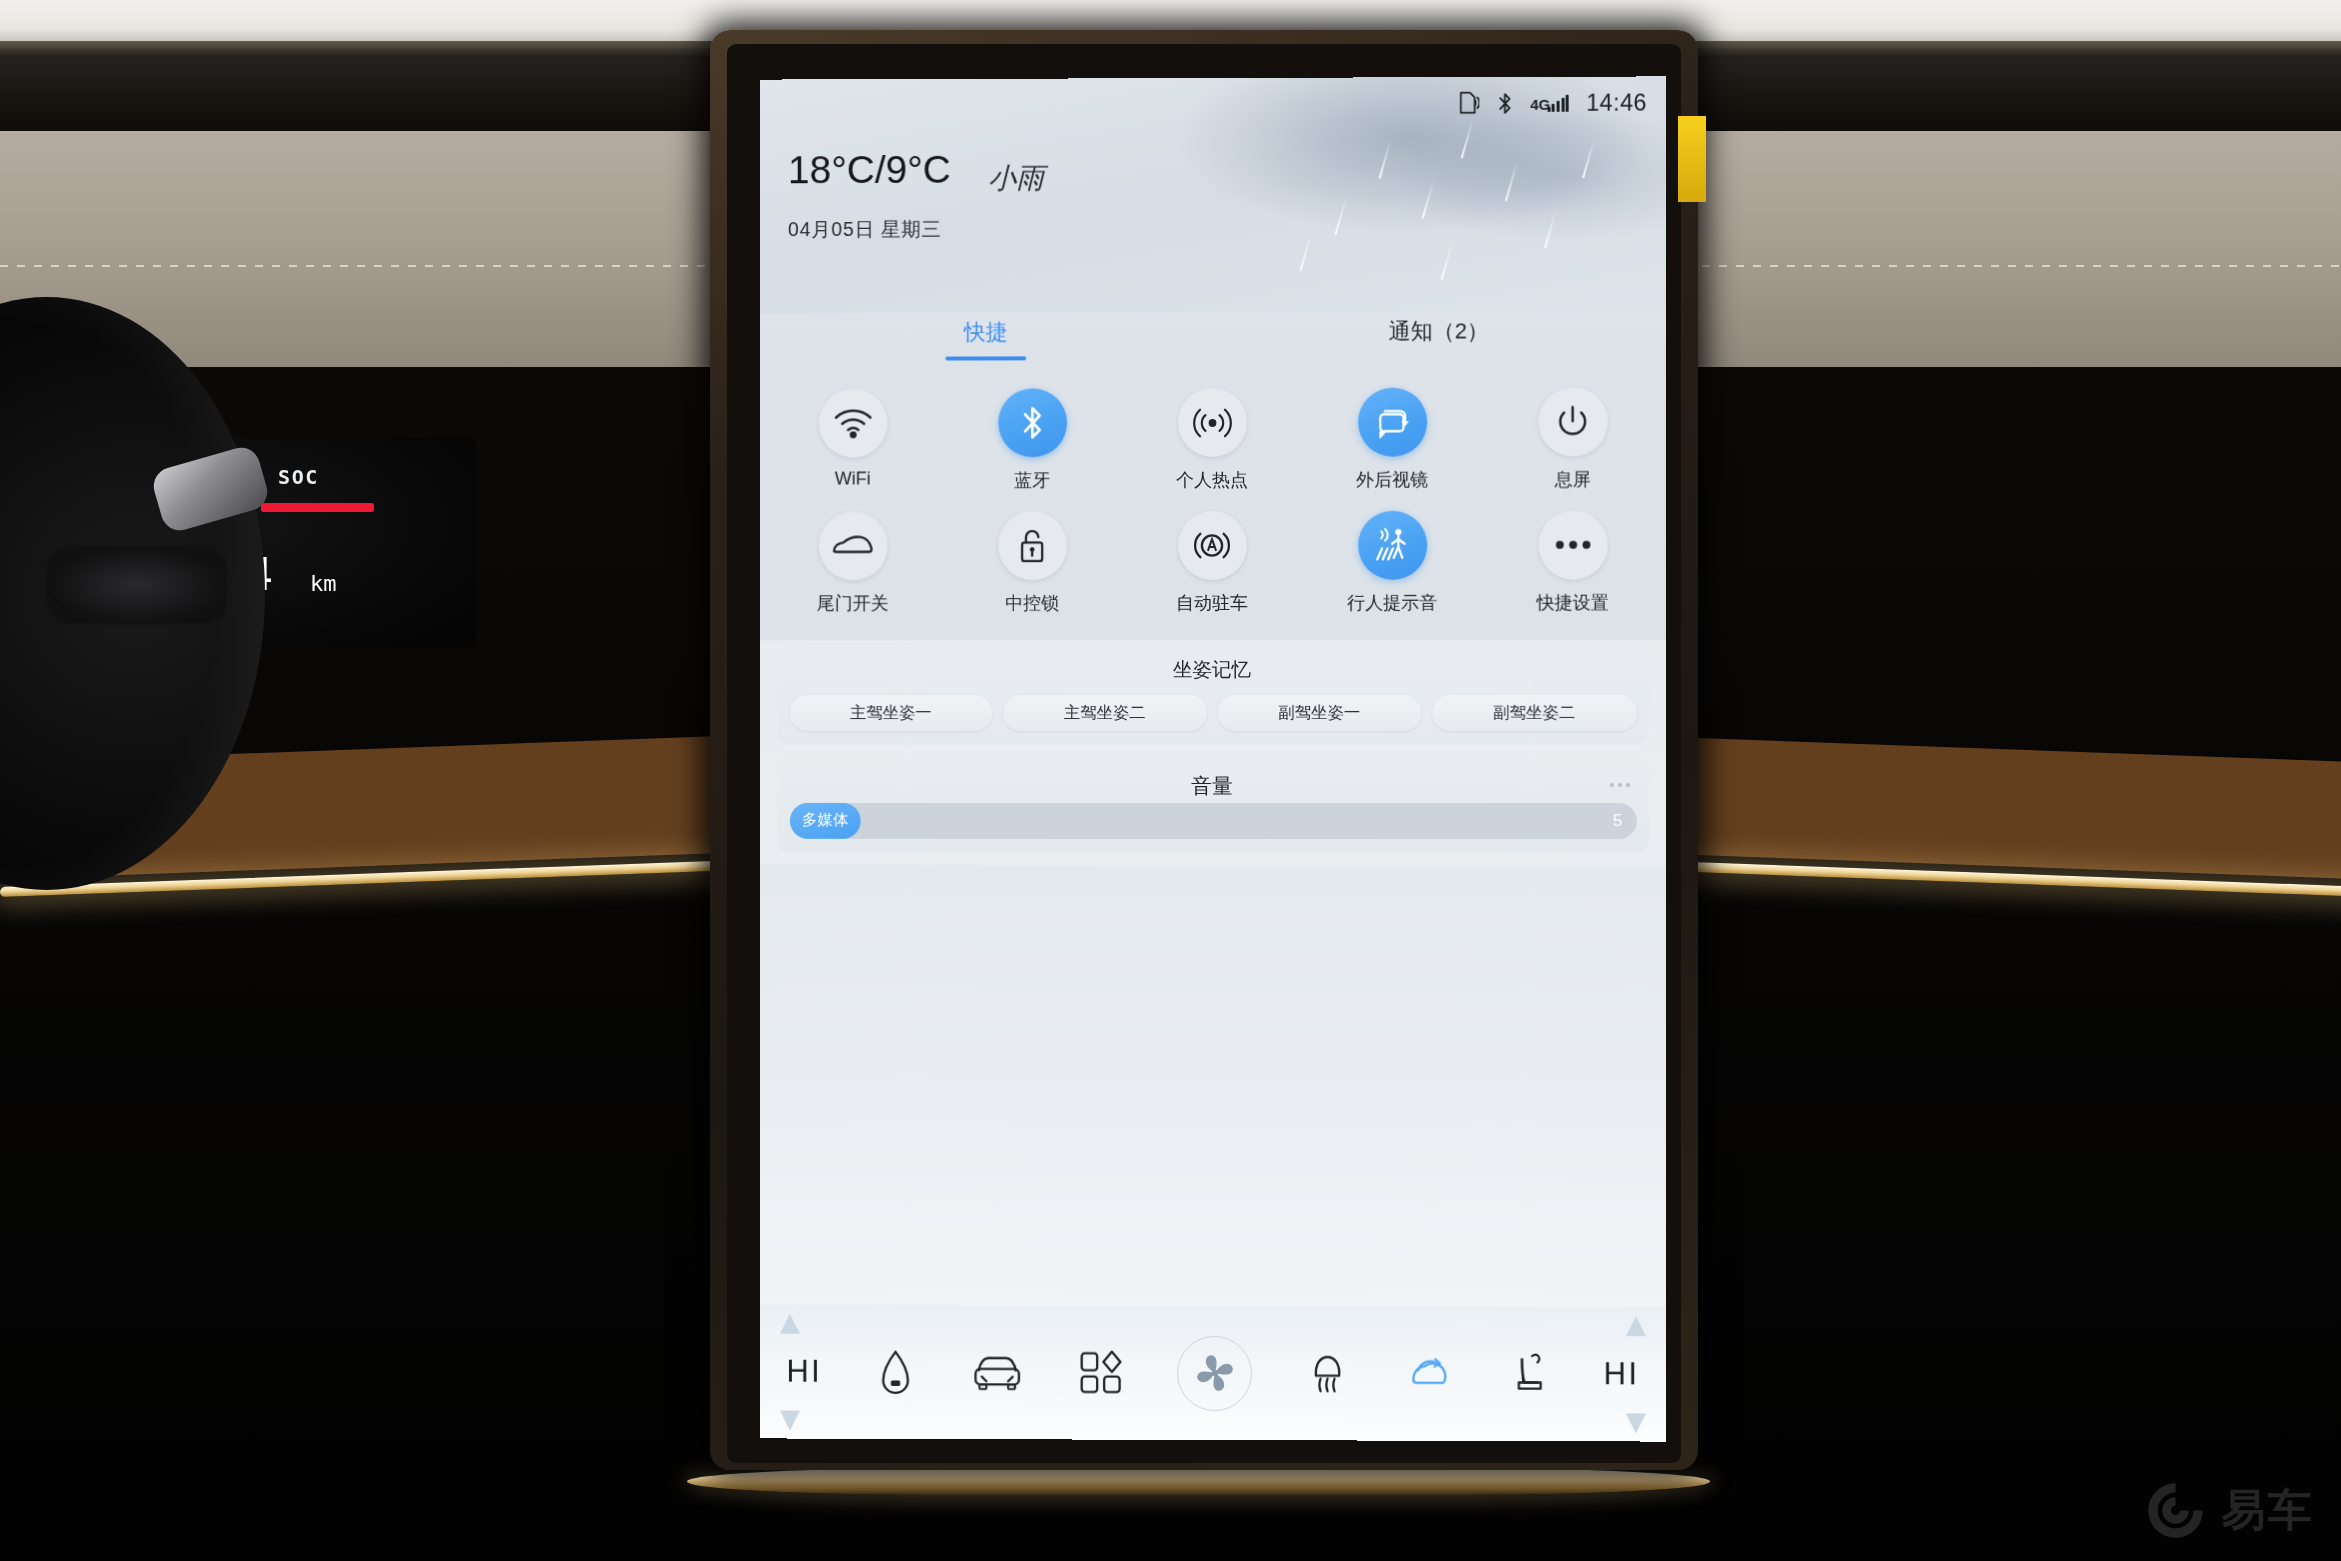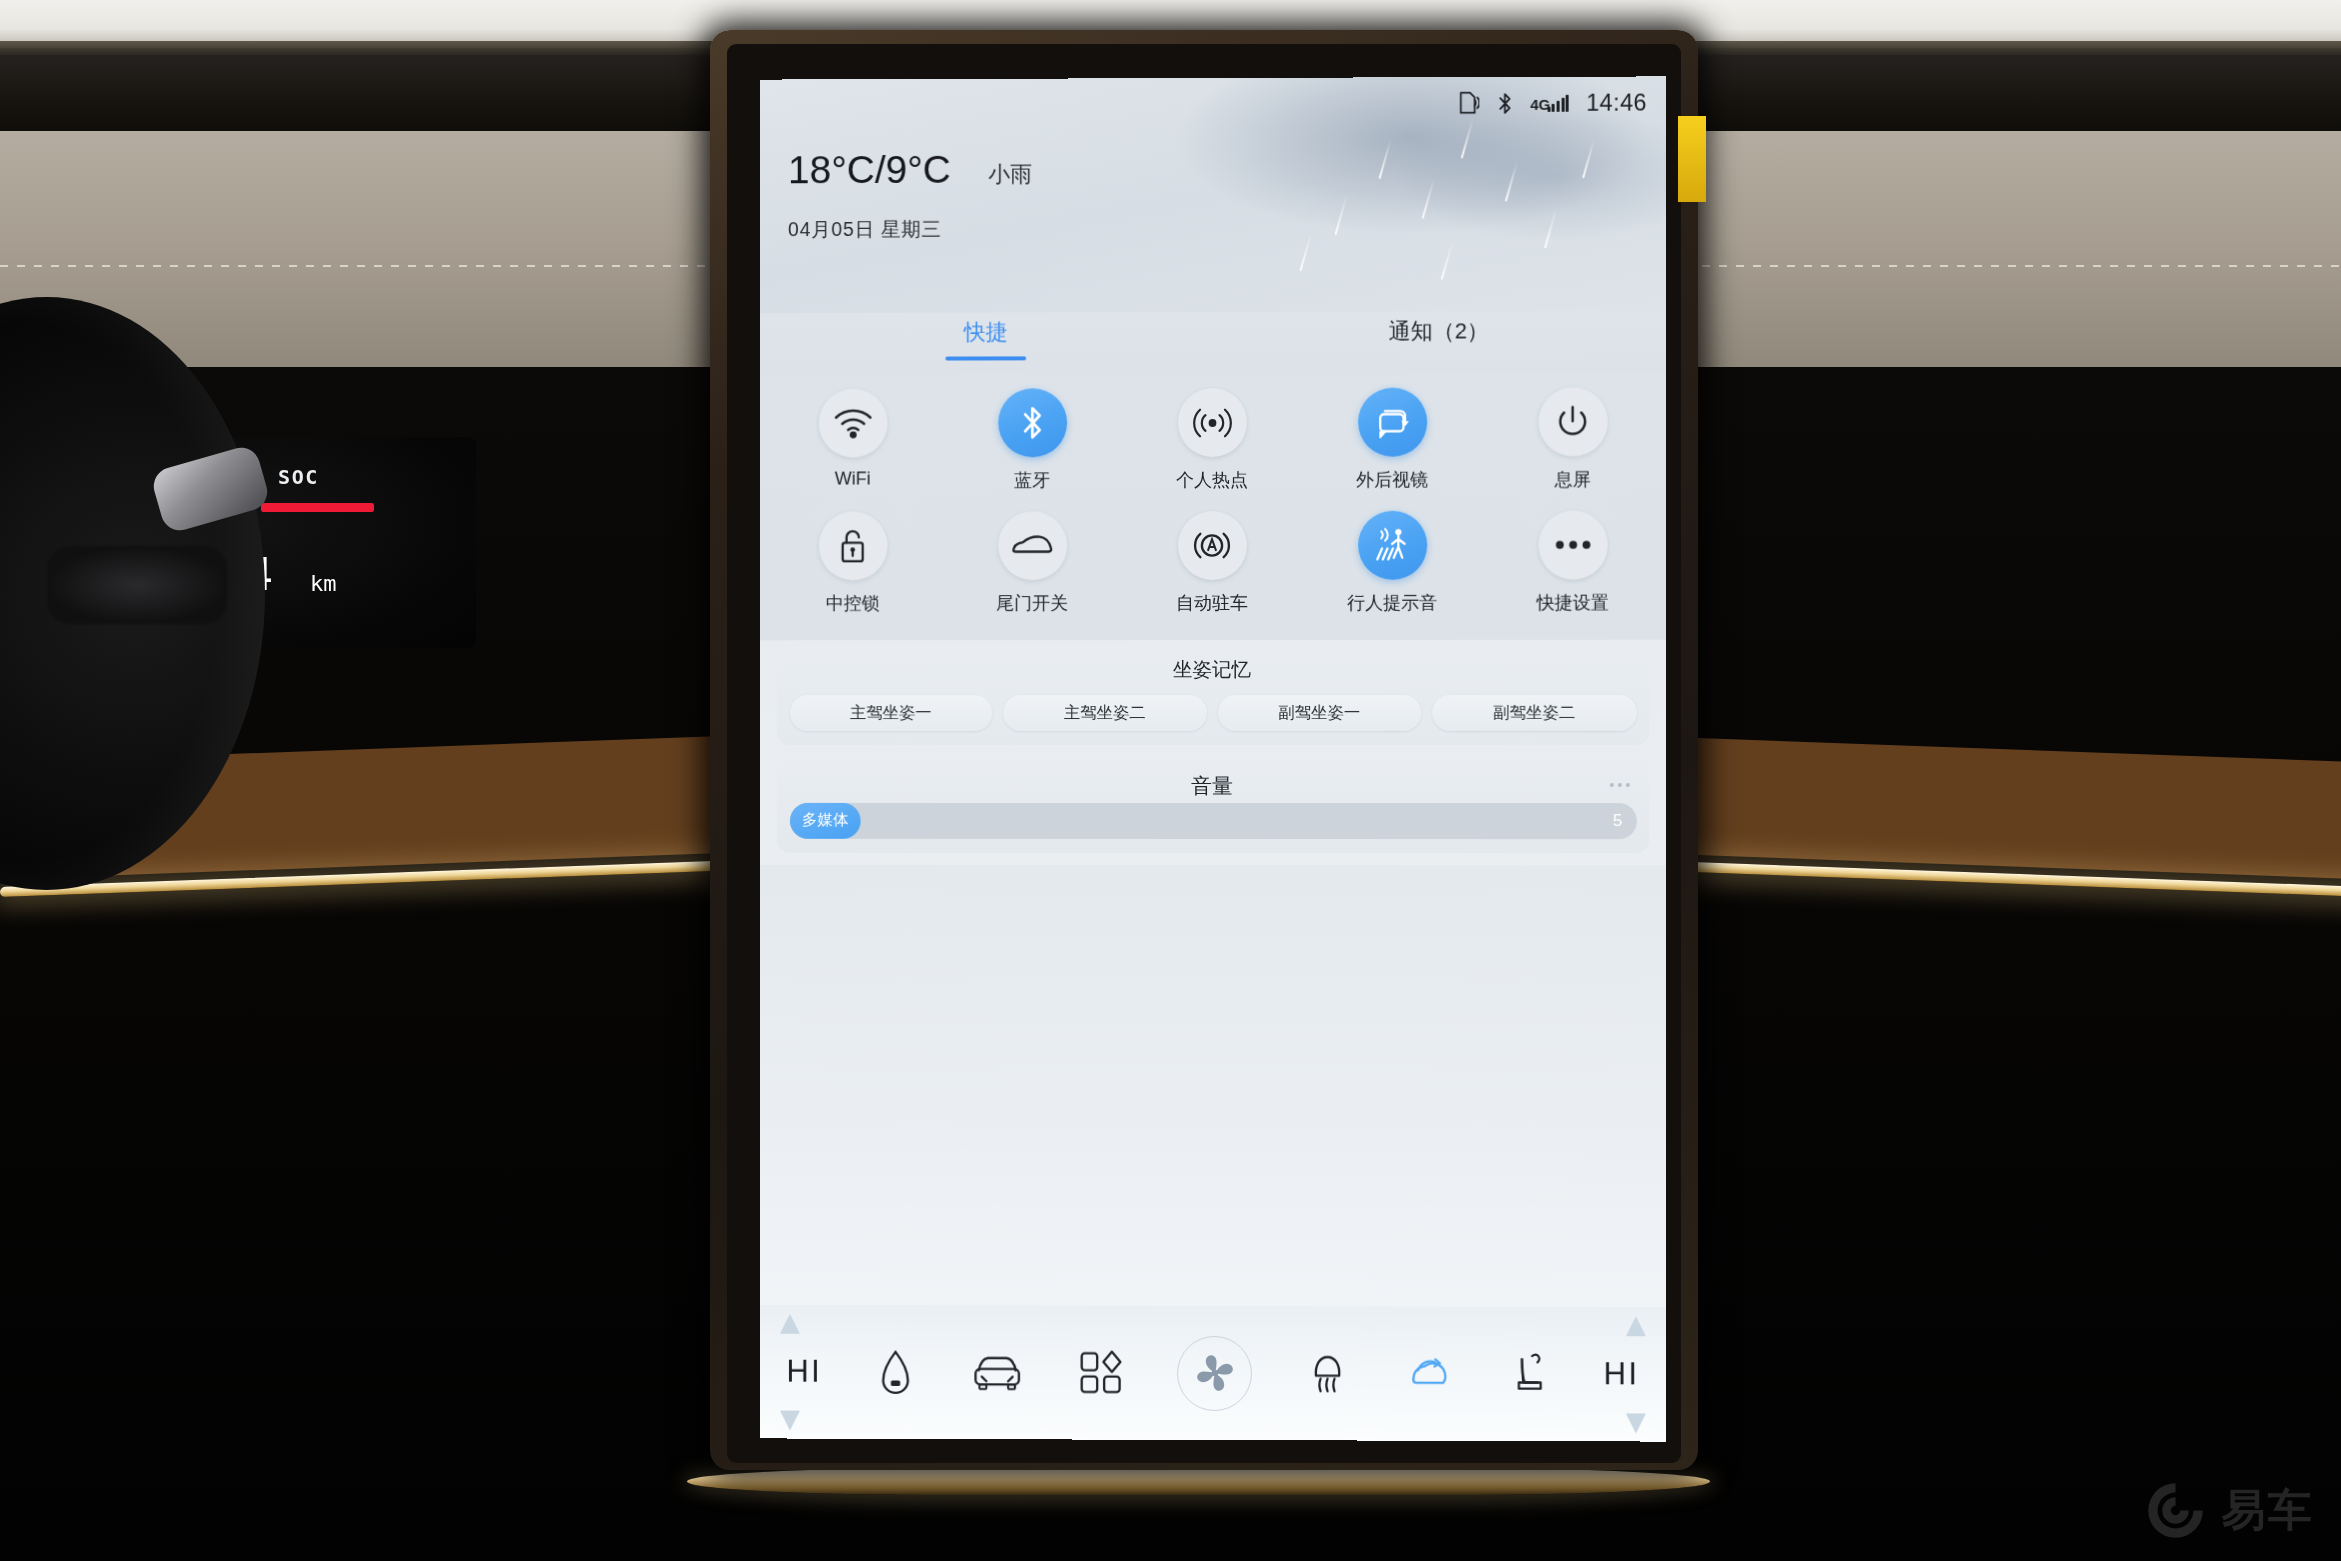--- a/index.html
+++ b/index.html
@@ -177,21 +177,21 @@
   .sb-4g { font-size: 15px; font-weight: 700; margin-right:-3.1px; align-self:flex-start; margin-top:2px;}
   .bars { display:flex; align-items:flex-end; gap:1.6px; height:17px; }
   .bars i { display:block; width:3.1px; background:#1d2024; border-radius:0.8px; }
 
   .wx-temp {
     position: absolute; left: 28px; top: 69px;
     font-size: 39px; font-weight: 400; color: #15181c; letter-spacing: 0px;
   }
   .wx-cond {
     position: absolute; left: 229px; top: 81px;
-    font-size: 22px; color: #2a2e33;
+    font-size: 28px; color: #2a2e33; font-style: italic;
   }
   .wx-date {
     position: absolute; left: 28px; top: 137px;
     font-size: 19.5px; color: #2a2e33; letter-spacing: 0.8px;
   }
 
   
   .tabs {
     position: relative; display: flex; height: 62px;
     background: linear-gradient(180deg,#dee4ea, #dce2e8);
@@ -478,37 +478,37 @@
           </div>
           <div class="qlabel">息屏</div>
         </div>
 
       </div>
 
       <div class="qrow">
 
         <div class="qitem">
           <div class="qcircle">
+            <svg width="44" height="26.5" viewBox="0 0 56 34">
+              <path d="M4 24 C4 16 10 14 16 13 C22 8 30 5 38 6 C46 7 50 13 52 20 C53 23 52 25 49 25 L7 25 C5 25 4 25 4 24 Z" fill="none" stroke="#22262b" stroke-width="3" stroke-linejoin="round"></path>
+            </svg>
+          </div>
+          <div class="qlabel">尾门开关</div>
+        </div>
+
+        <div class="qitem">
+          <div class="qcircle">
             <svg width="34" height="41" viewBox="0 0 44 52">
               <rect x="9" y="22" width="26" height="24" rx="3" fill="none" stroke="#22262b" stroke-width="3"></rect>
               <path d="M14 22 V15 A8 8 0 0 1 30 15" fill="none" stroke="#22262b" stroke-width="3" stroke-linecap="round"></path>
               <circle cx="22" cy="31" r="3" fill="#22262b"></circle>
               <line x1="22" y1="33" x2="22" y2="39" stroke="#22262b" stroke-width="3" stroke-linecap="round"></line>
             </svg>
           </div>
           <div class="qlabel">中控锁</div>
-        </div>
-
-        <div class="qitem">
-          <div class="qcircle">
-            <svg width="44" height="26.5" viewBox="0 0 56 34">
-              <path d="M4 24 C4 16 10 14 16 13 C22 8 30 5 38 6 C46 7 50 13 52 20 C53 23 52 25 49 25 L7 25 C5 25 4 25 4 24 Z" fill="none" stroke="#22262b" stroke-width="3" stroke-linejoin="round"></path>
-            </svg>
-          </div>
-          <div class="qlabel">尾门开关</div>
         </div>
 
         <div class="qitem">
           <div class="qcircle">
             <svg width="42" height="39" viewBox="0 0 54 50">
               <circle cx="27" cy="25" r="13" fill="none" stroke="#22262b" stroke-width="3"></circle>
               <path d="M22 31 L27 17 L32 31 M24 27 h6" fill="none" stroke="#22262b" stroke-width="2.6" stroke-linecap="round"></path>
               <path d="M12 10 A20 20 0 0 0 12 40" fill="none" stroke="#22262b" stroke-width="3" stroke-linecap="round"></path>
               <path d="M42 10 A20 20 0 0 1 42 40" fill="none" stroke="#22262b" stroke-width="3" stroke-linecap="round"></path>
             </svg>

